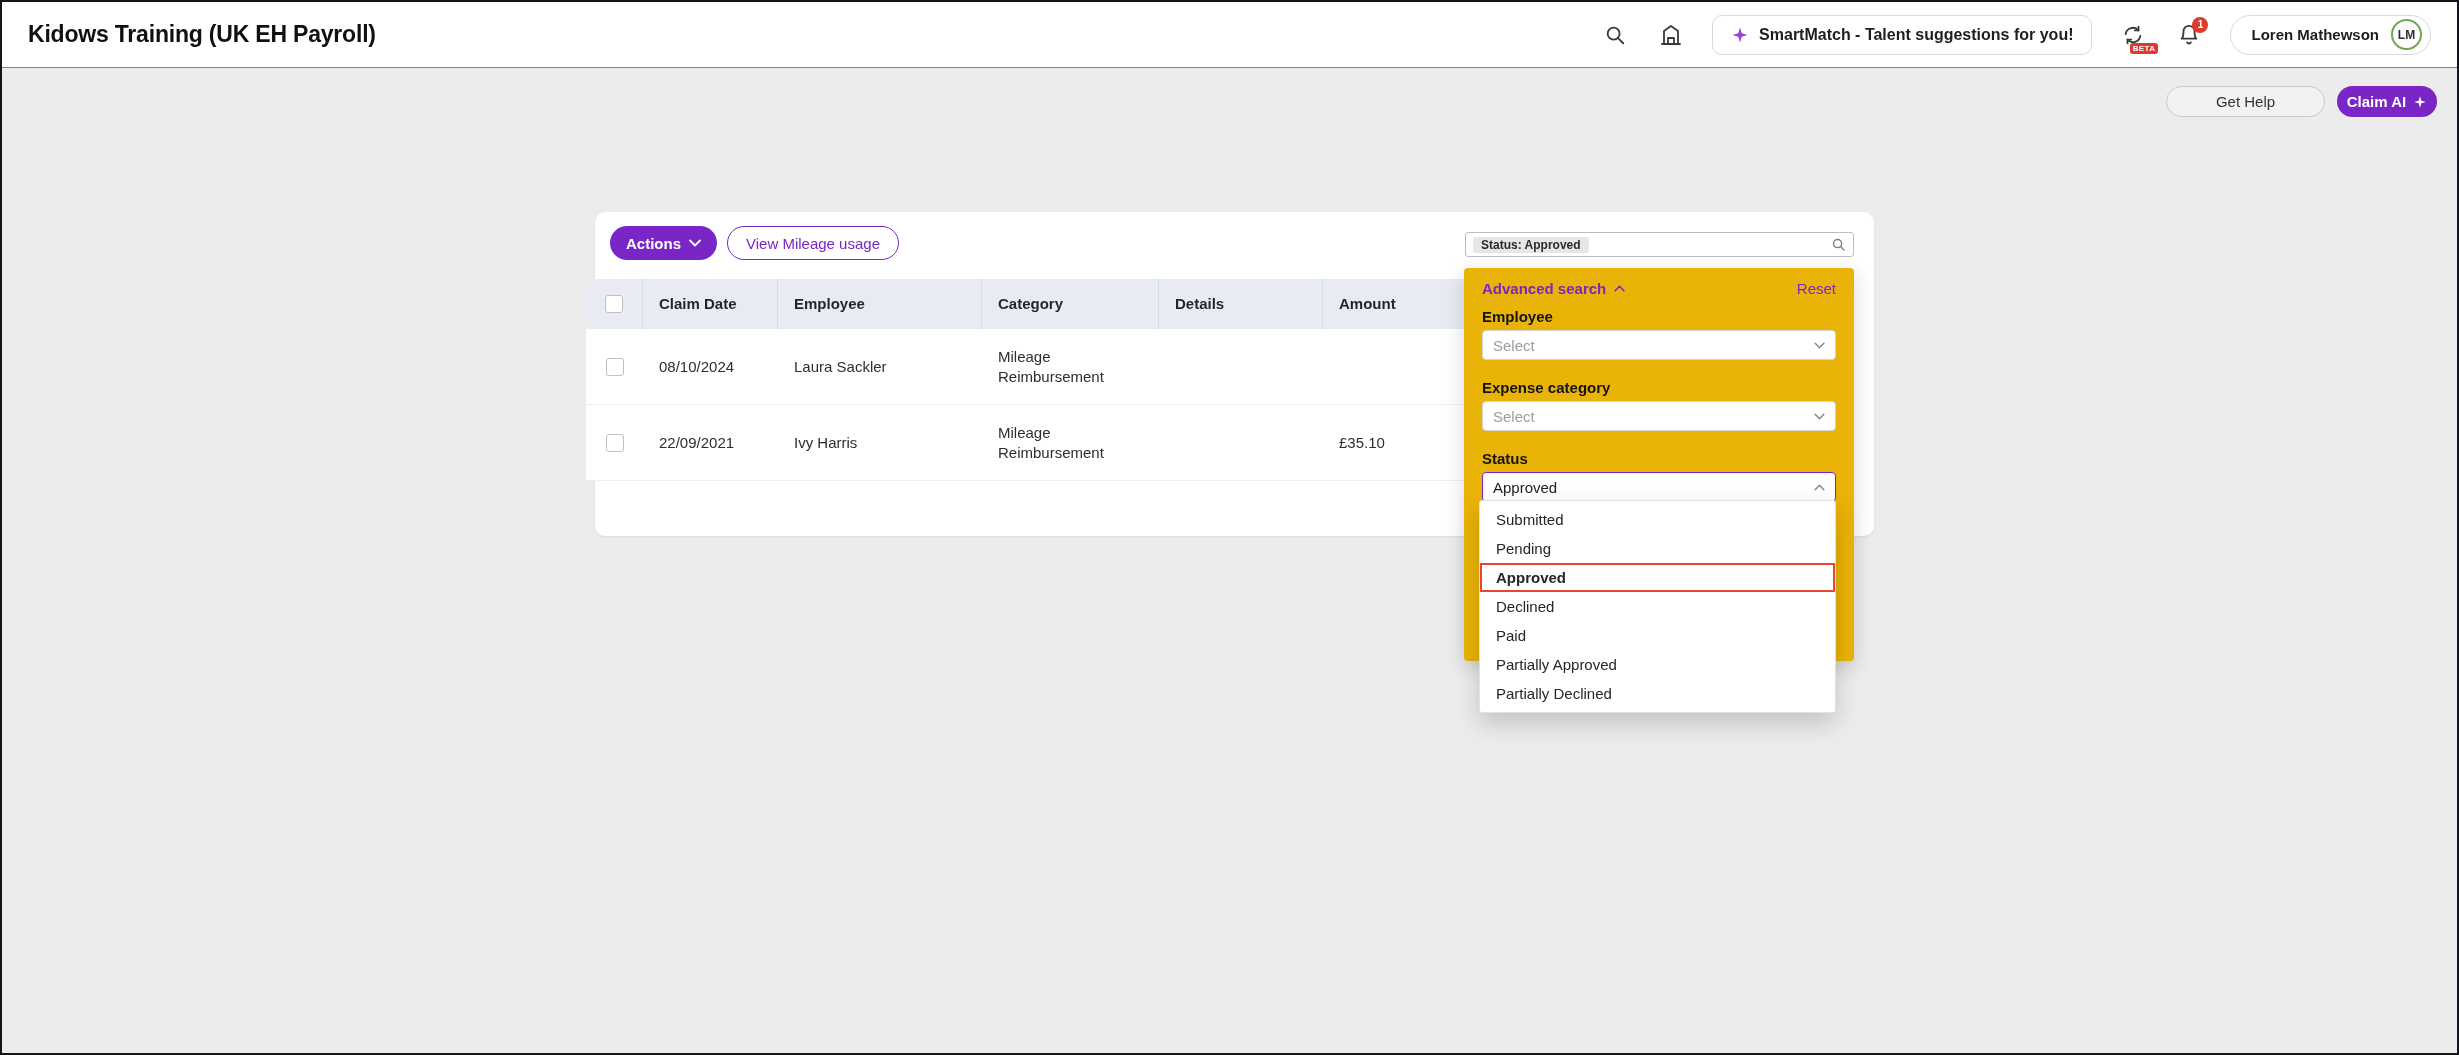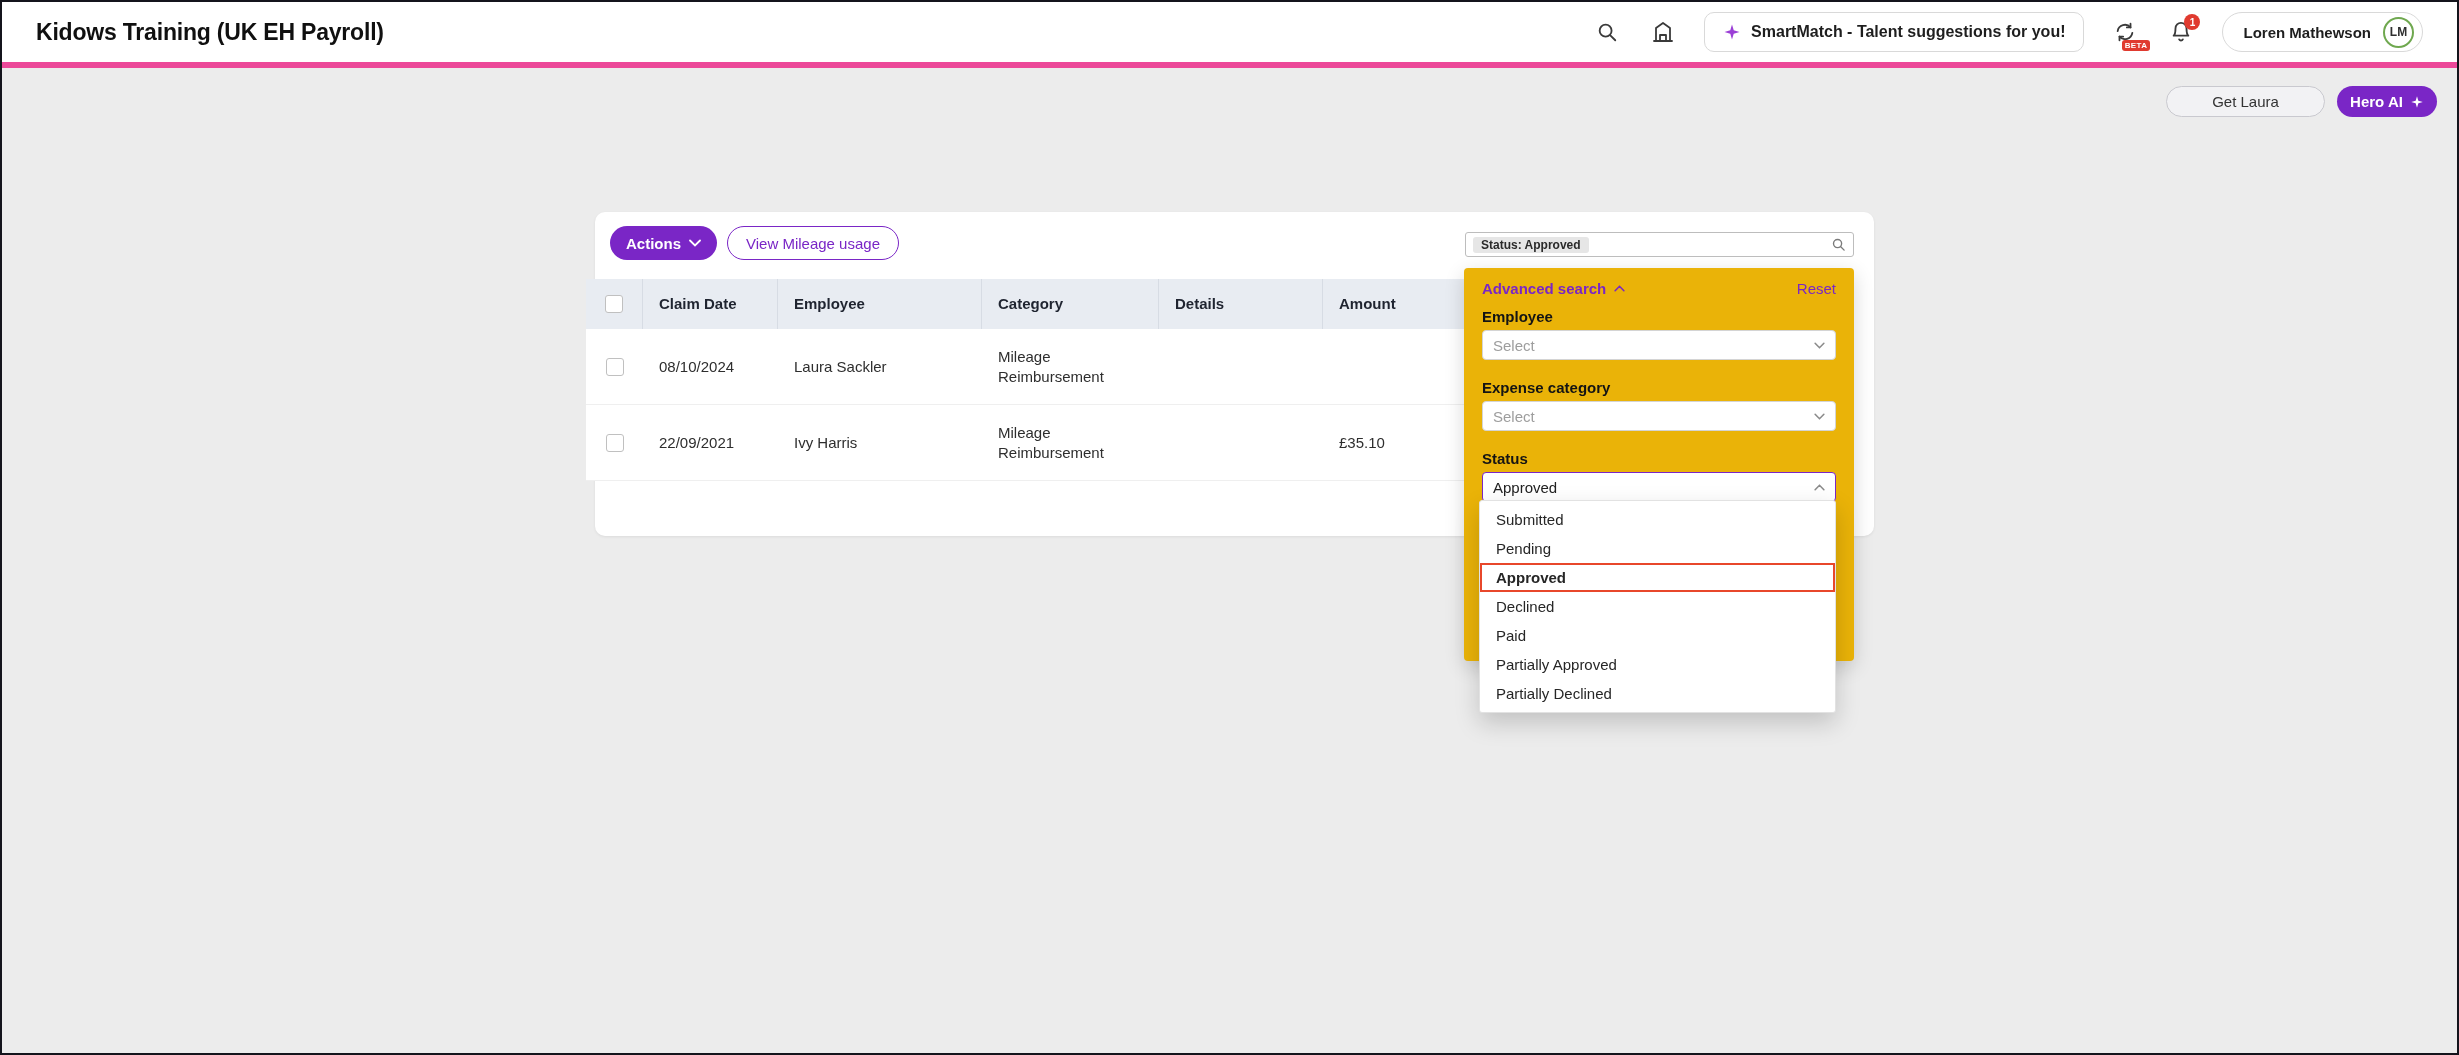--- a/index.html
+++ b/index.html
@@ -7,23 +7,23 @@
   body { font-family:"Liberation Sans", sans-serif; }
 
   .screen{
     position:relative; width:2459px; height:1055px;
     background:#ececec; border:2px solid #14141c; overflow:hidden;
   }
 
   
   .topbar{
     position:absolute; top:0; left:0; right:0; height:66px;
-    background:#fff; border-bottom:6px solid #ec4899;
+    background:#fff; border-bottom:1px solid #ec4899;
     display:flex; align-items:center; justify-content:space-between;
-    padding:0 34px; z-index:10;
+    padding:0 26px; z-index:10;
   }
   .app-title{ font-size:23px; font-weight:700; color:#101010; letter-spacing:-0.2px; }
   .topbar-right{ display:flex; align-items:center; gap:26px; }
   .icon-btn{
     background:none; border:none; cursor:pointer; position:relative;
     display:flex; align-items:center; justify-content:center; width:30px; height:30px;
   }
   .pill{
     height:40px; background:#fff; border:1px solid #d9d9d9; border-radius:10px;
     display:flex; align-items:center; gap:10px; padding:0 18px;
@@ -192,23 +192,23 @@
           </svg>
         <span class="notif-badge">1</span>
       </button>
       <button class="pill user-pill">
         <span class="user-name">Loren Mathewson</span>
         <span class="avatar">LM</span>
       </button>
     </div>
   </header>
 
-  <button class="get-help">Get Laura</button>
+  <button class="get-help">Get Help</button>
   <button class="hero-ai">
-    <span>Hero AI</span>
+    <span>Claim AI</span>
     <span style="display:flex;">
       <svg width="14" height="14" viewBox="0 0 24 24" fill="#fff">
           <path d="M12 2l2.3 7.7L22 12l-7.7 2.3L12 22l-2.3-7.7L2 12l7.7-2.3z"></path>
         </svg>
     </span>
   </button>
 
 
   <section class="card"></section>
 

